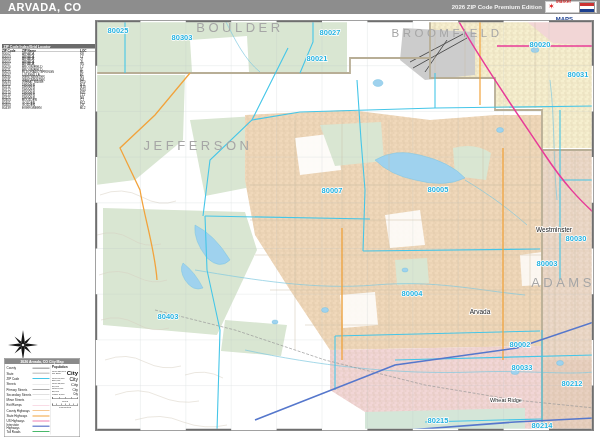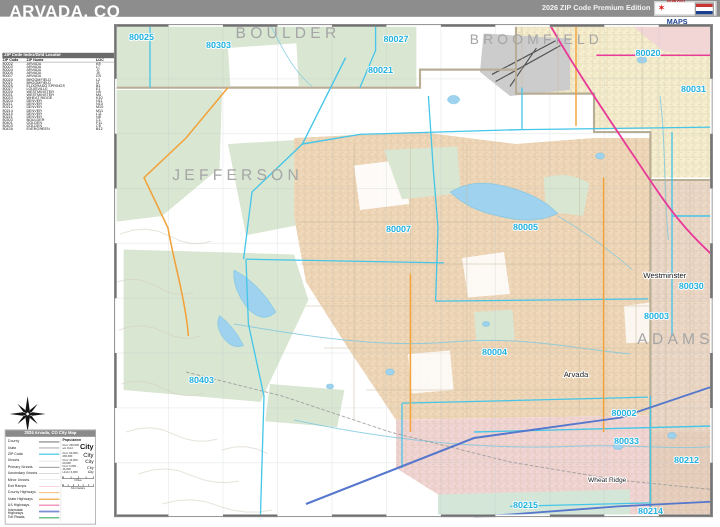--- a/index.html
+++ b/index.html
@@ -1,21 +1,21 @@
 <!DOCTYPE html>
 <html><head>
 <meta charset="utf-8">
 <style>
   html,body{margin:0;padding:0;background:#fff;}
   body{width:600px;height:439px;position:relative;overflow:hidden;
        font-family:"Liberation Sans","DejaVu Sans",sans-serif;-webkit-font-smoothing:antialiased;}
 
   
   .titlebar{position:absolute;left:0;top:0;width:600px;height:14px;background:#8d8d8d;}
-  .titlebar .apptitle{position:absolute;left:8px;top:1px;color:#fff;font-size:14px;font-weight:bold;letter-spacing:.5px;}
+  .titlebar .apptitle{position:absolute;left:8px;top:1px;color:#fff;font-size:11px;font-weight:bold;letter-spacing:.5px;}
   .titlebar .edition{position:absolute;right:58px;top:4px;color:#f2f2f2;font-size:6px;font-weight:bold;}
   .logo{position:absolute;right:3px;top:1px;width:52px;height:12px;background:#fff;display:flex;align-items:center;
         border:0.5px solid #ccc;box-sizing:border-box;}
   .logo .star{color:#d22;font-size:8px;line-height:8px;margin:0 1px 0 2px;}
   .logo .l1{color:#c00;font-size:5px;font-style:italic;line-height:5px;}
   .logo .l2{color:#1b3f8f;font-size:6px;font-weight:bold;line-height:6px;}
   .logo .badge{margin-left:auto;margin-right:1px;width:14px;height:9px;background:linear-gradient(#c33 0 33%,#fff 33% 66%,#1b3f8f 66%);border:0.5px solid #999;}
 
   
   .leftpanel{position:absolute;left:0;top:14px;width:95px;height:425px;background:#fff;}

